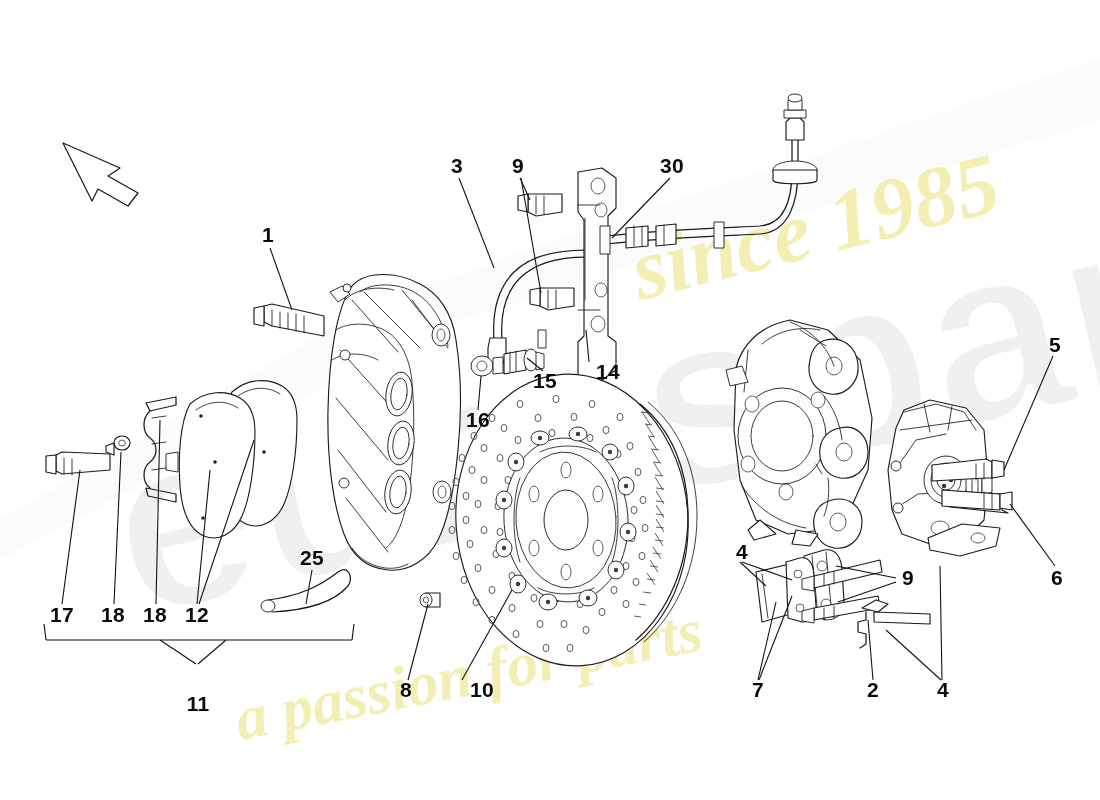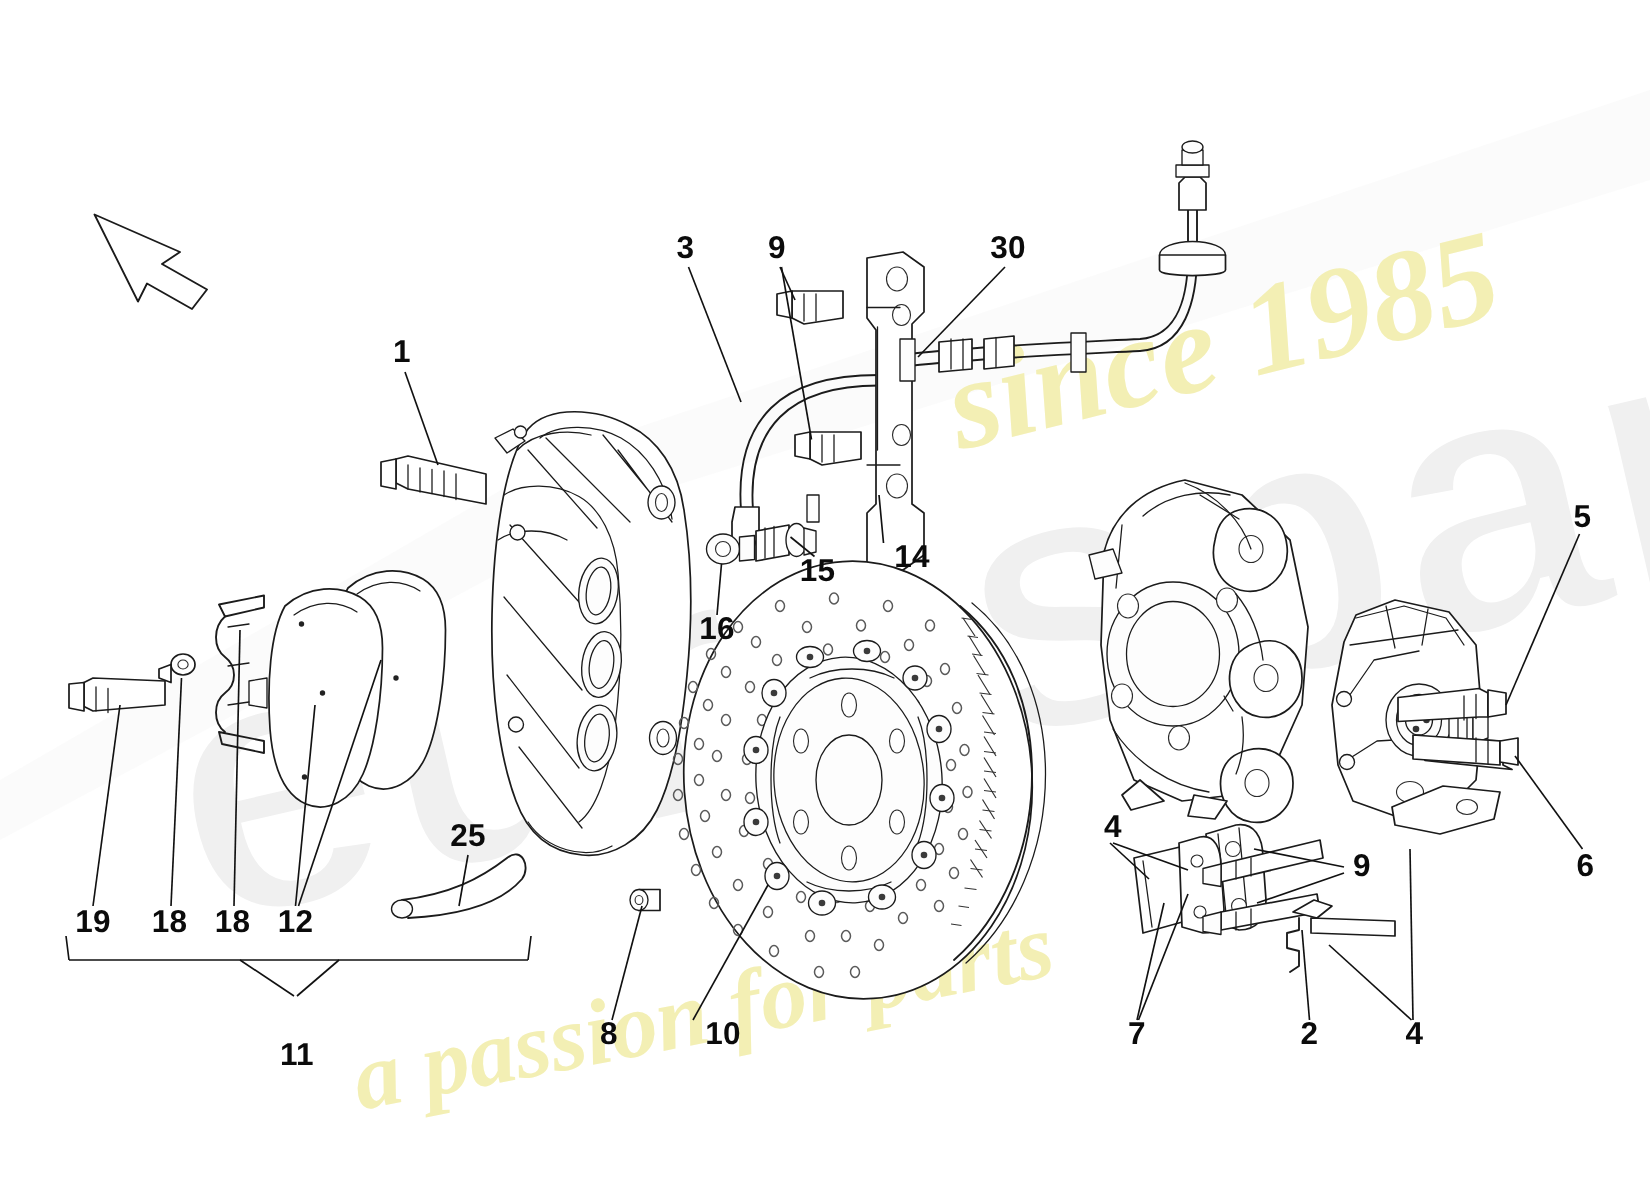--- a/index.html
+++ b/index.html
@@ -552,20 +552,20 @@
   <span class="num" style="left:758px;top:690px">7</span>
   <span class="num" style="left:406px;top:690px">8</span>
   <span class="num" style="left:908px;top:578px">9</span>
   <span class="num" style="left:482px;top:690px">10</span>
   <span class="num" style="left:198px;top:704px">11</span>
   <span class="num" style="left:197px;top:615px">12</span>
   <span class="num" style="left:518px;top:166px">9</span>
   <span class="num" style="left:608px;top:372px">14</span>
   <span class="num" style="left:545px;top:381px">15</span>
   <span class="num" style="left:478px;top:420px">16</span>
-  <span class="num" style="left:62px;top:615px">19</span>
+  <span class="num" style="left:62px;top:615px">17</span>
   <span class="num" style="left:113px;top:615px">18</span>
   <span class="num" style="left:155px;top:615px">18</span>
   <span class="num" style="left:672px;top:166px">30</span>
   <span class="num" style="left:312px;top:558px">25</span>
 </div>
 
 </div>
 
 </body></html>

